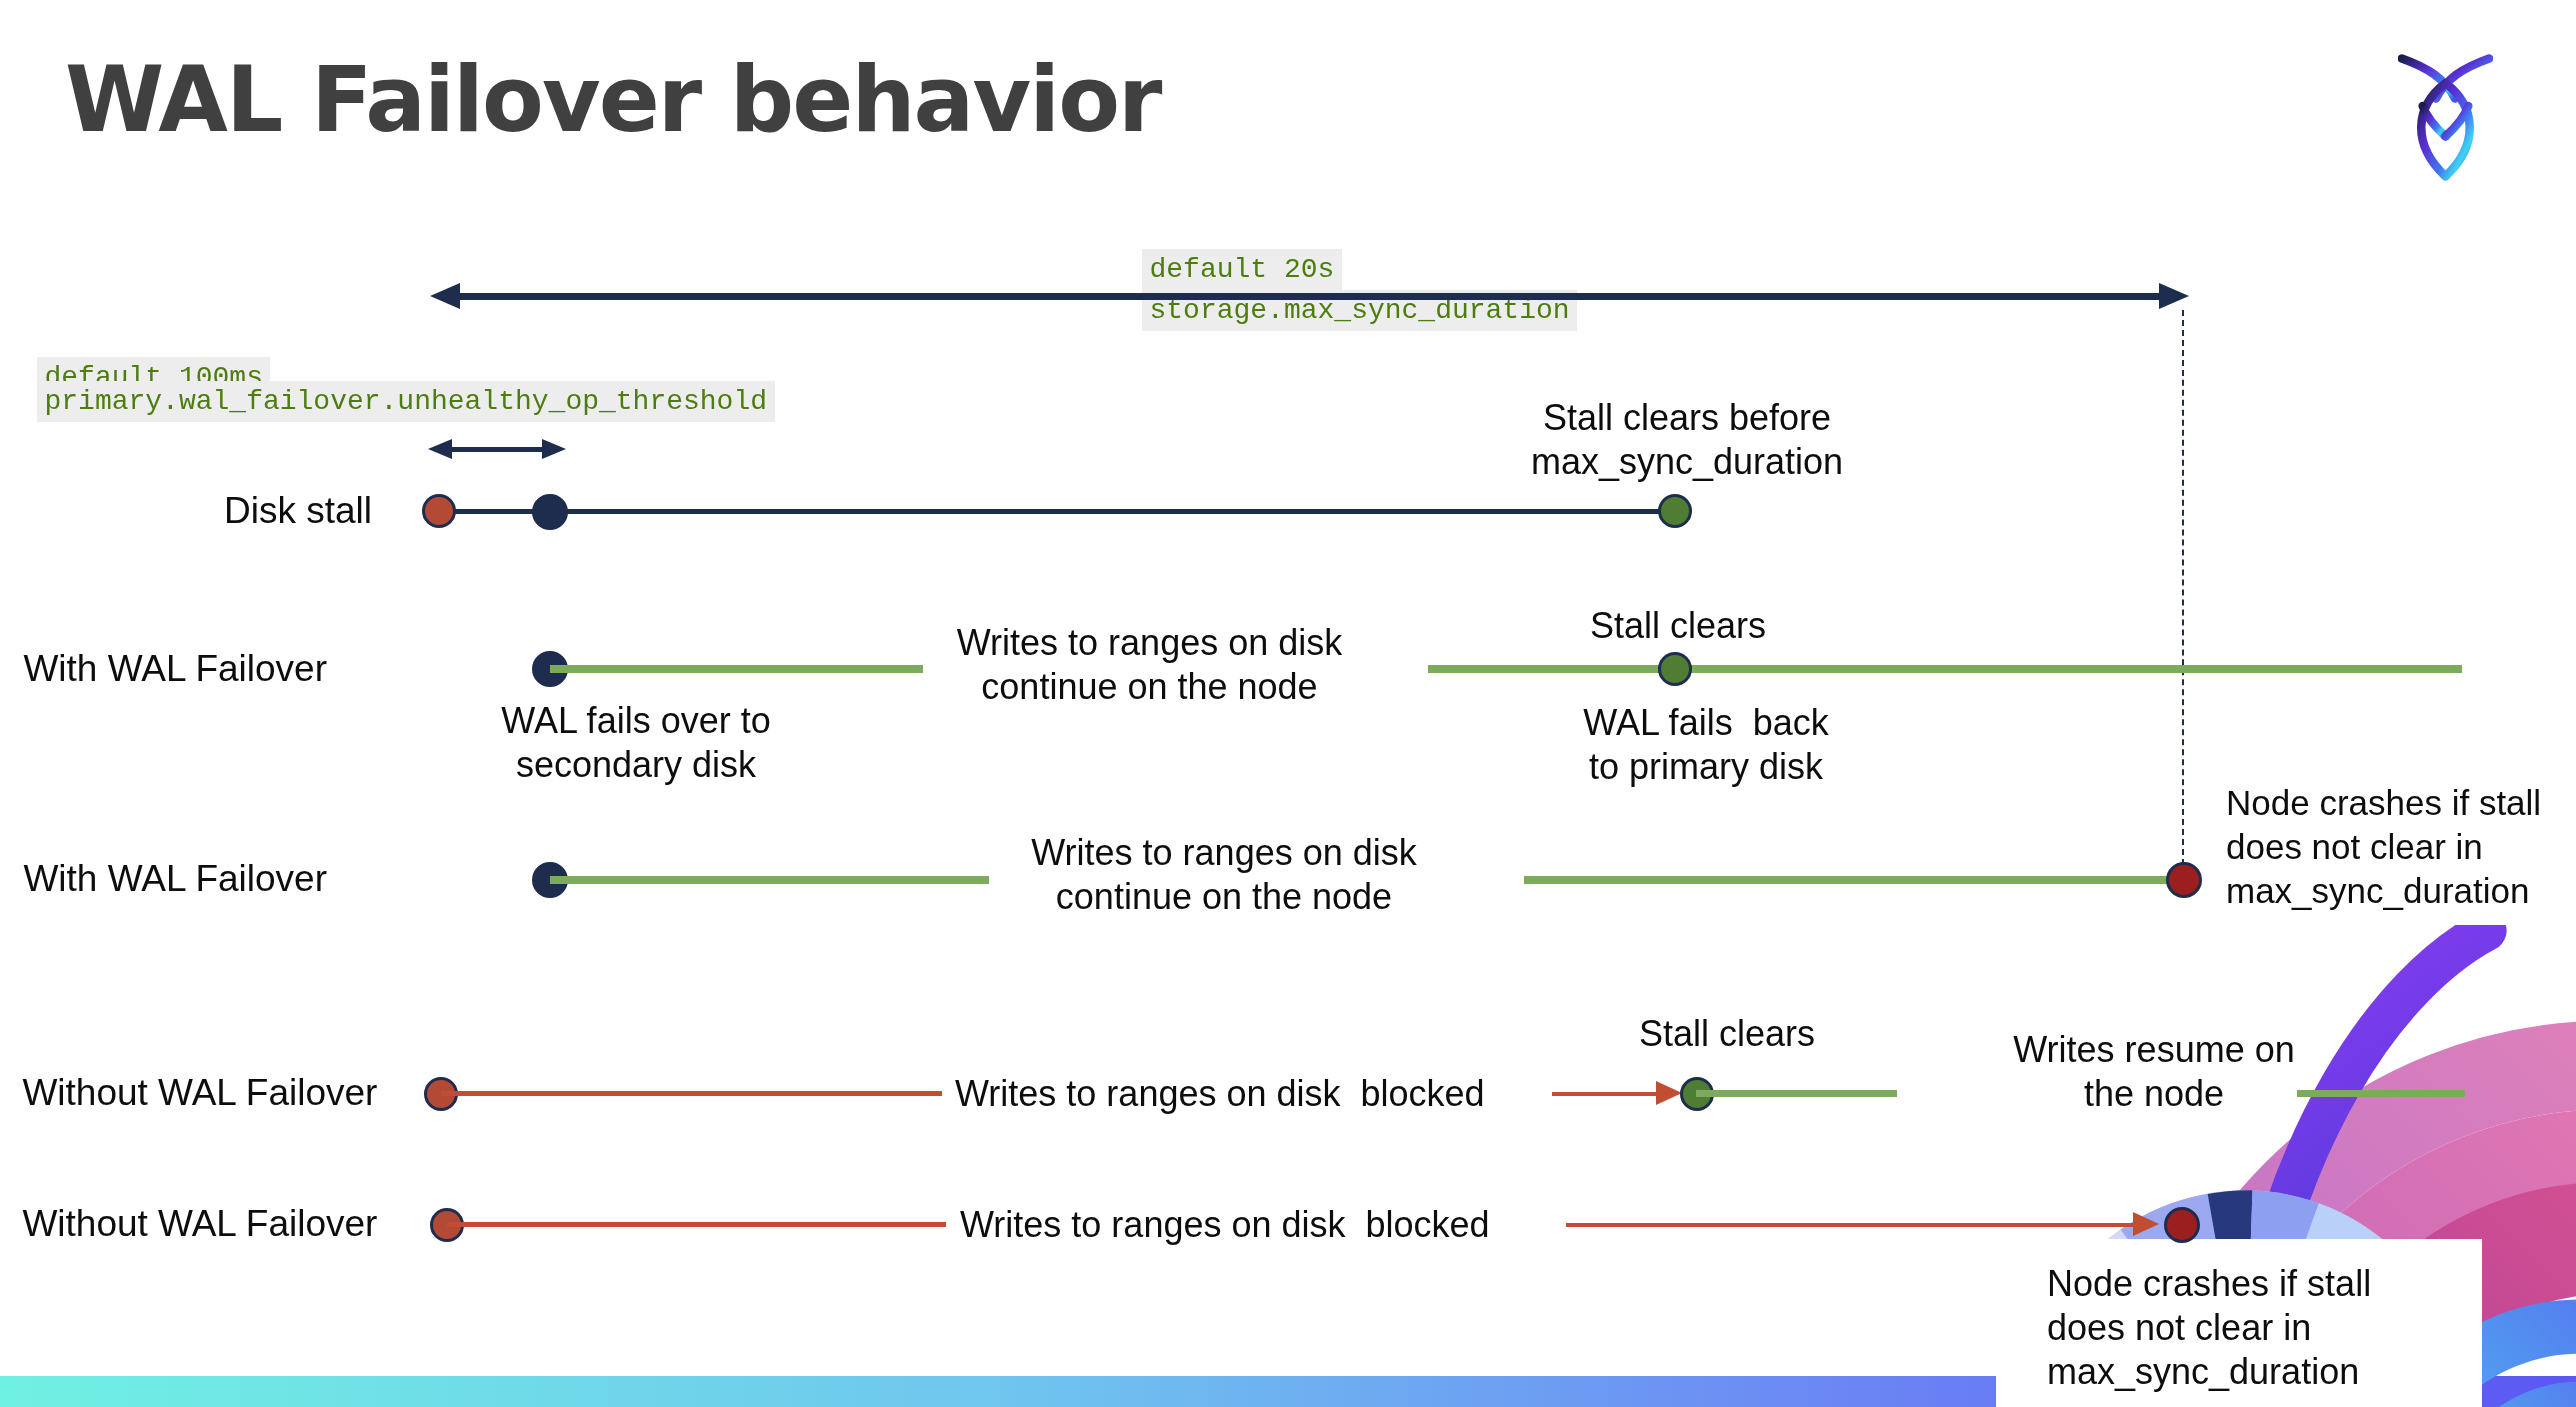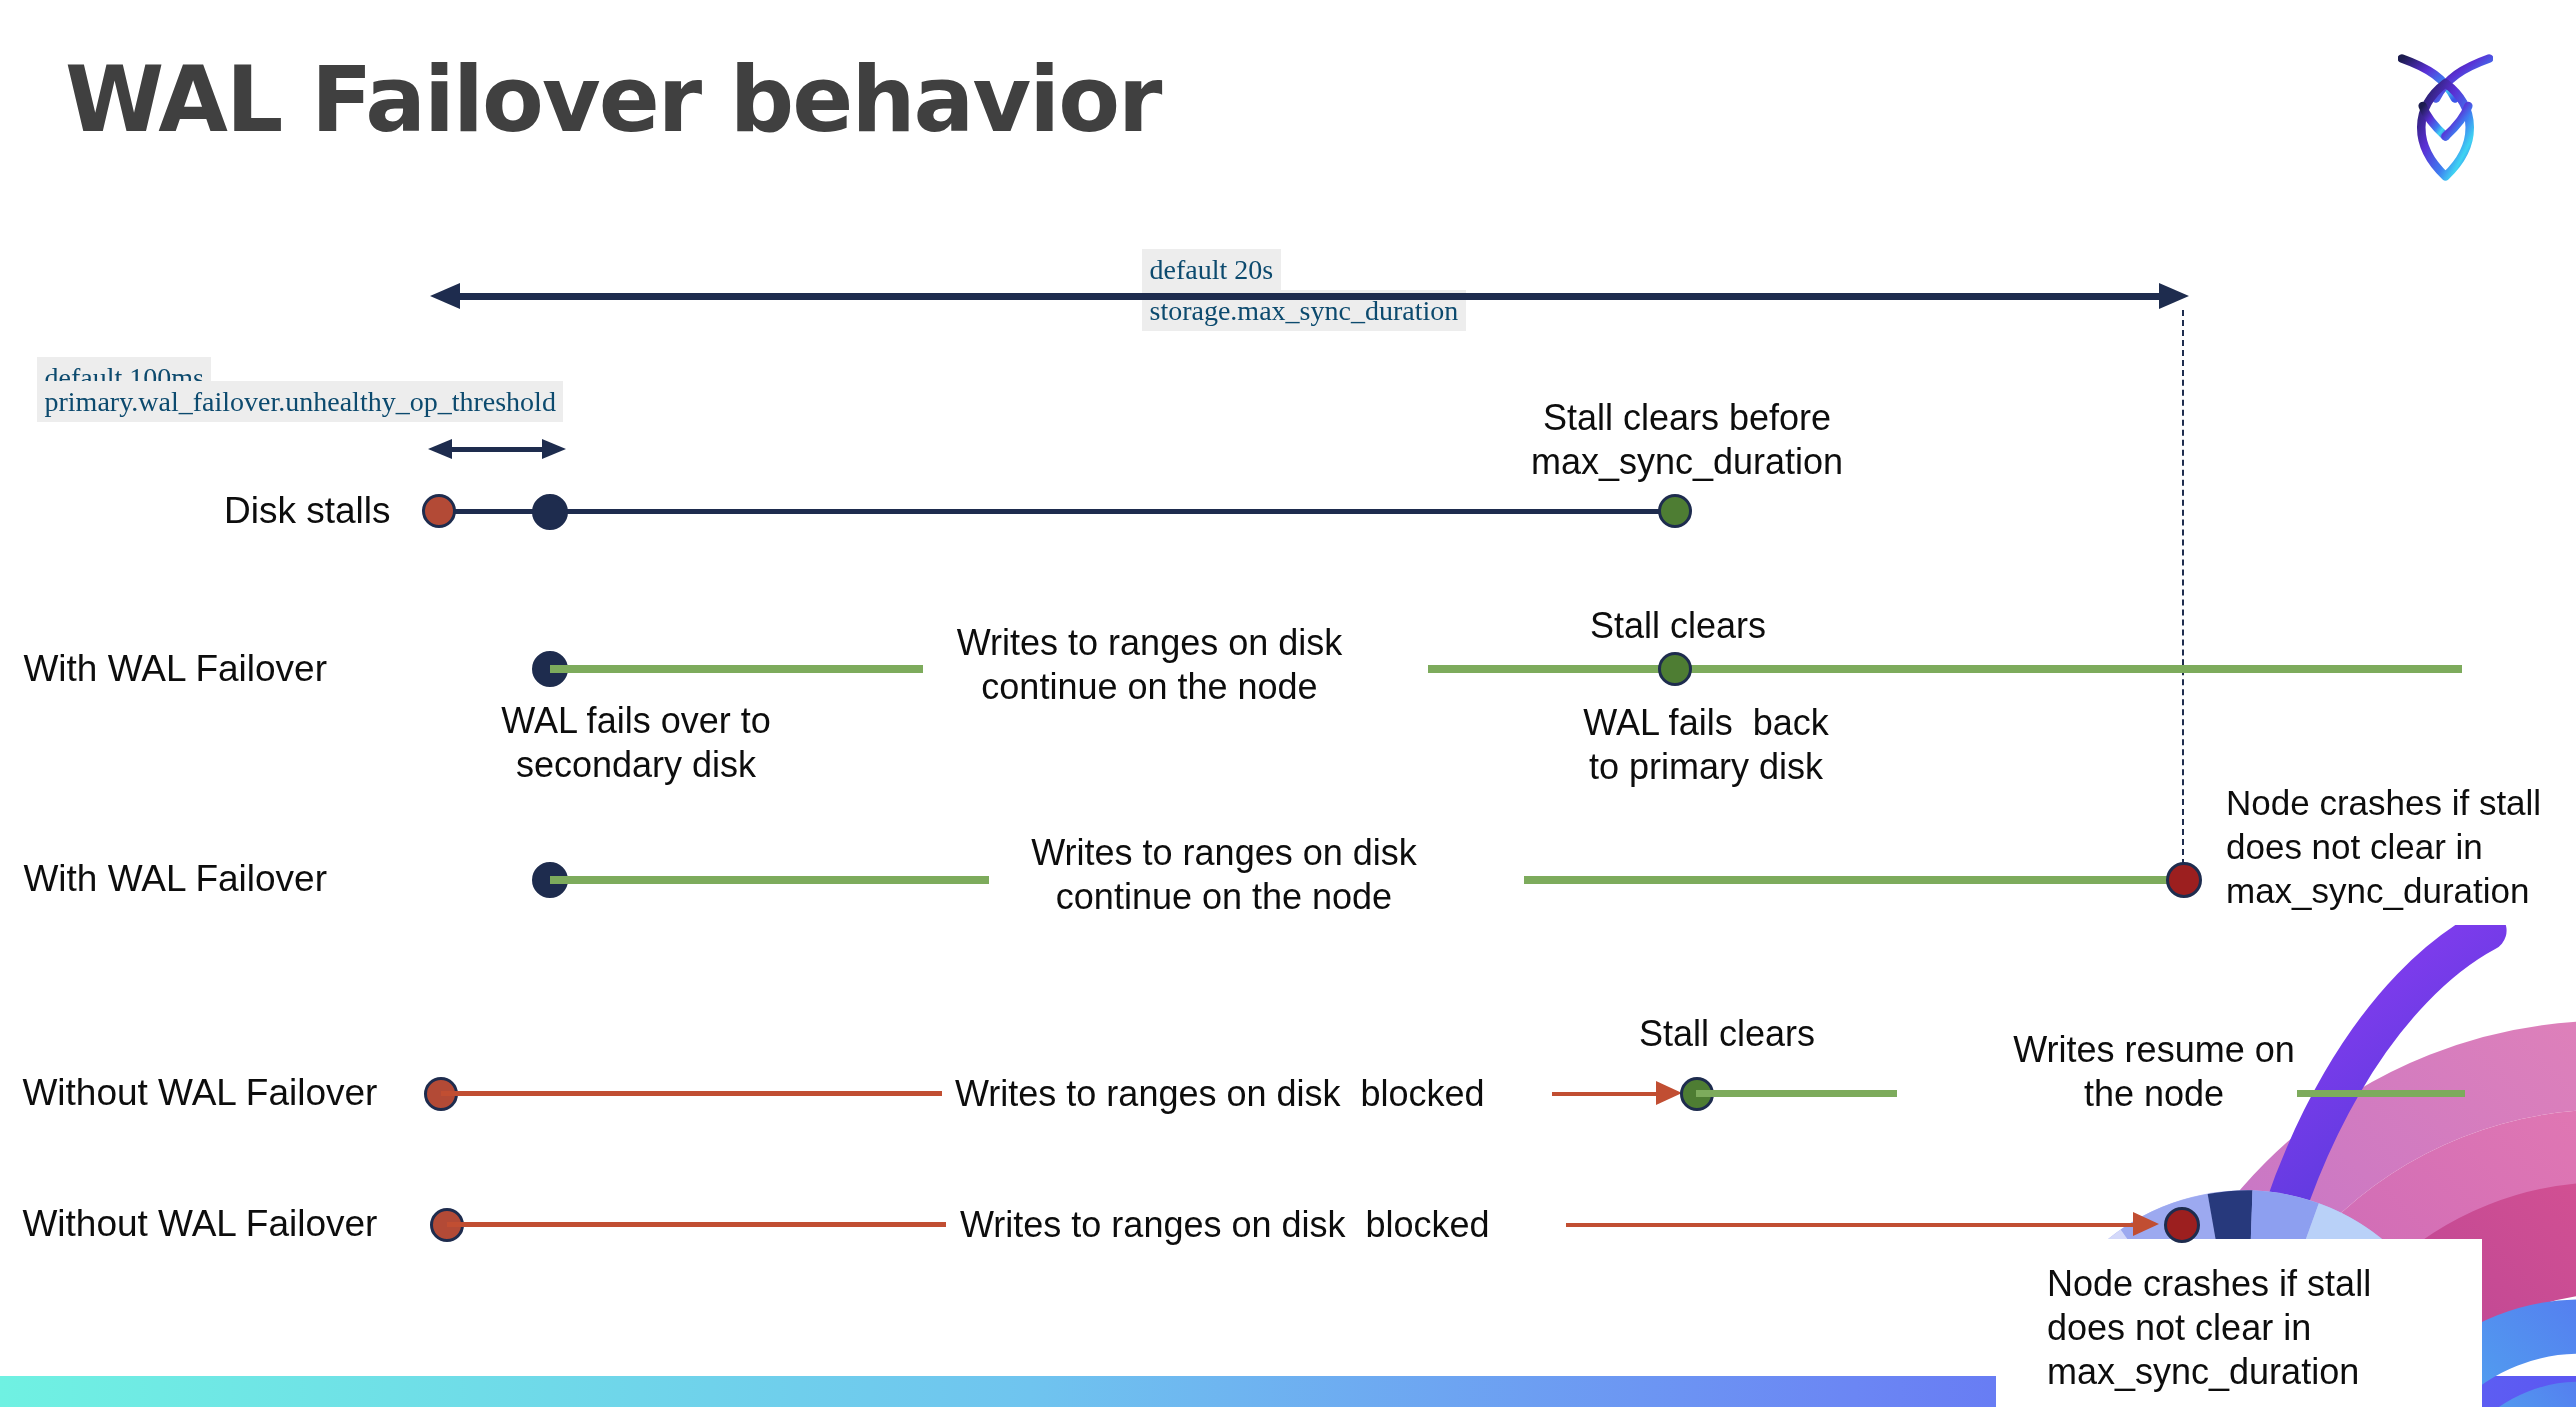--- a/index.html
+++ b/index.html
@@ -6,22 +6,22 @@
   .canvas{position:relative;width:2576px;height:1408px;background:#ffffff;overflow:hidden;
           font-family:"Liberation Sans",sans-serif;color:#0d0d0d;}
   .abs{position:absolute;}
   .title{font-family:"DejaVu Sans",sans-serif;font-weight:700;font-size:90px;letter-spacing:-1.9px;
          color:#404040;white-space:nowrap;}
   .row-label{font-size:37px;white-space:nowrap;z-index:7;}
   .note{font-size:36px;line-height:44px;z-index:7;}
   .note.small{font-size:35px;line-height:44px;}
   .center{text-align:center;}
   .pre{white-space:pre;}
-  .mono{font-family:Liberation Serif, serif;font-size:28px;line-height:37px;background:#ededed;
-        color:#0c4a6e;padding:1.9px 7.5px;white-space:pre;display:inline-block;z-index:4;}
+  .mono{font-family:Liberation Mono, monospace;font-size:28px;line-height:37px;background:#ededed;
+        color:#4d7c0f;padding:1.9px 7.5px;white-space:pre;display:inline-block;z-index:4;}
   .hline{position:absolute;z-index:6;}
   .navy-line{background:#1e2c4e;}
   .green-line{background:#7dab5c;}
   .red-line{background:#c14e32;}
   .dot{position:absolute;width:34px;height:34px;border-radius:50%;
        border:3.7px solid #1e2c4e;box-sizing:border-box;z-index:6;}
   .dot.navy{background:#1e2c4e;width:36px;height:36px;}
   .dot.red{background:#b34a36;}
   .dot.green{background:#4e7d33;}
   .dot.crash{background:#9c1f1f;width:36px;height:36px;}
@@ -123,21 +123,21 @@
   <div class="abs mono" style="left:1142px;top:290px;">storage.max_sync_duration</div>
 
   <div class="abs mono" style="left:37px;top:349px;margin-top:8px;">default 100ms</div>
   <div class="abs mono" style="left:37px;top:381px;">primary.wal_failover.unhealthy_op_threshold</div>
   <div class="hline navy-line" style="left:447px;top:447px;width:99px;height:4.7px;"></div>
   <div class="tri left-navy sm" style="left:428px;top:439px;"></div>
   <div class="tri right-navy sm" style="left:542px;top:439px;"></div>
 
   <div class="dashed-v" style="left:2182px;top:310px;height:555px;"></div>
 
-  <div class="abs row-label" style="left:224px;top:490px;">Disk stalls</div>
+  <div class="abs row-label" style="left:224px;top:490px;">Disk stall</div>
   <div class="hline navy-line" style="left:439px;top:509px;width:1236px;height:4.7px;"></div>
   <div class="dot red" style="left:422px;top:494px;"></div>
   <div class="dot navy" style="left:532px;top:494px;"></div>
   <div class="dot green" style="left:1658px;top:494px;"></div>
   <div class="abs note center" style="left:1514px;top:396px;width:346px;">
     <div>Stall clears before</div>
     <div>max_sync_duration</div>
   </div>
 
   <div class="abs row-label" style="left:23.4px;top:648px;">With WAL Failover</div>

